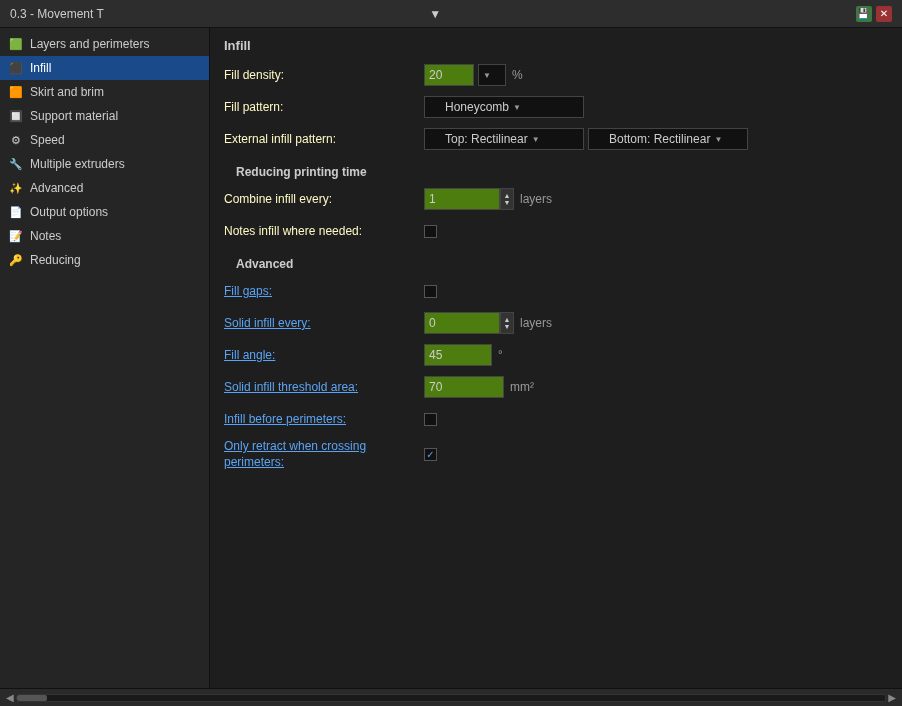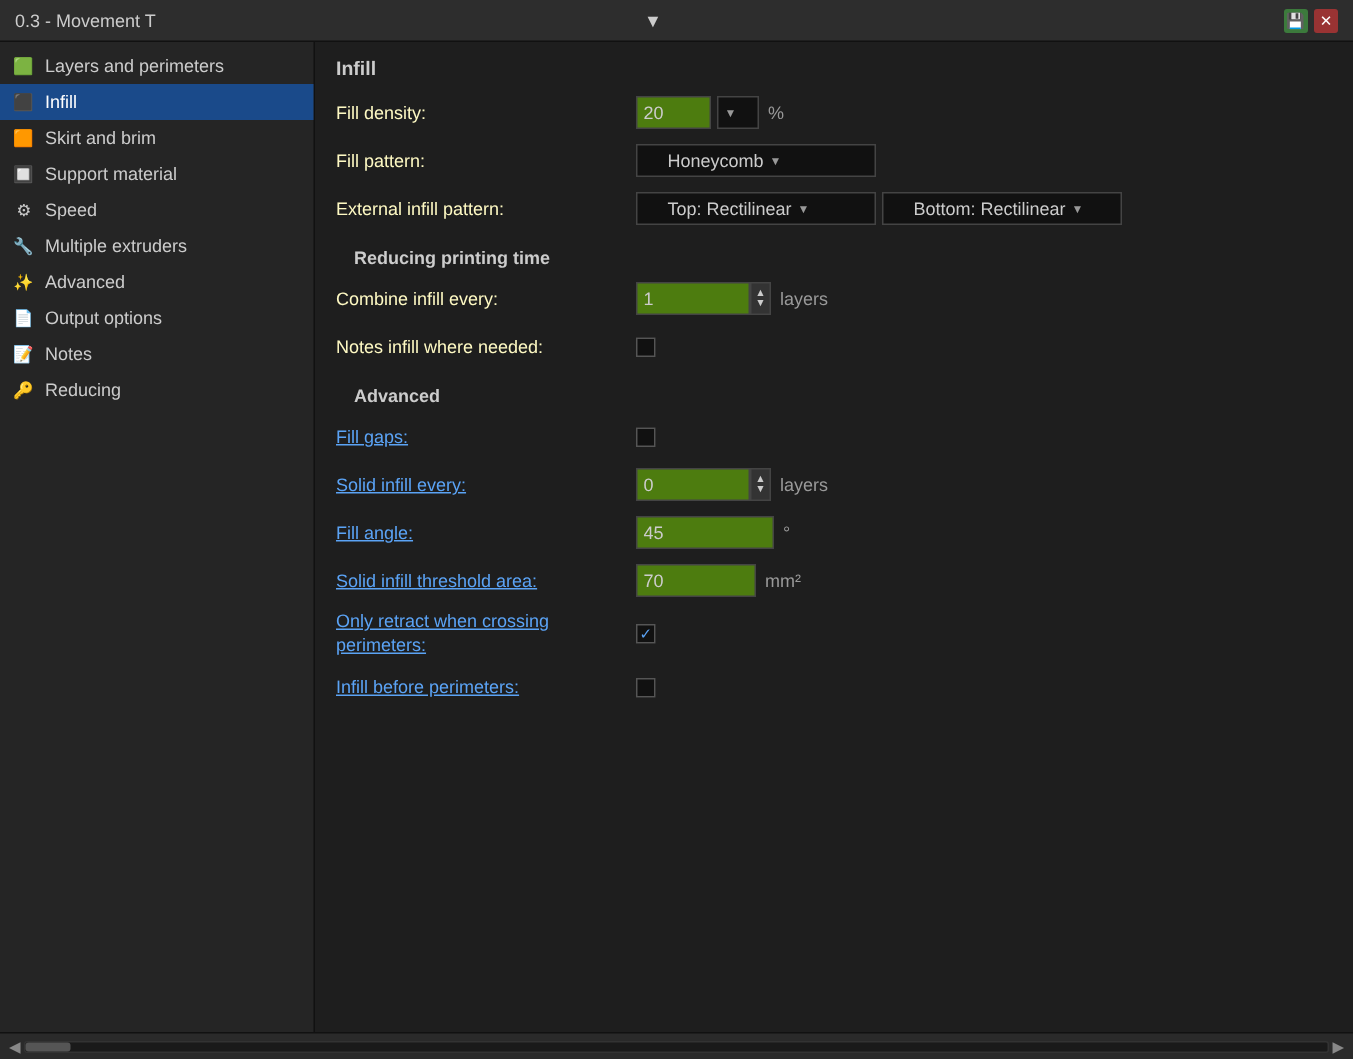--- a/index.html
+++ b/index.html
@@ -371,44 +371,44 @@
             <span style="font-size:7px;">▼</span>
           </div>
         </div>
         <span class="unit-label">layers</span>
       </div>
     </div>
 
     <div class="form-row">
       <div class="form-label blue">Fill angle:</div>
       <div class="form-control">
-        <input type="text" value="45" style="width: 92px;">
+        <input type="text" value="45" style="width: 68px;">
         <span class="unit-label">°</span>
       </div>
     </div>
 
     <div class="form-row">
       <div class="form-label blue">Solid infill threshold area:</div>
       <div class="form-control">
         <input type="text" value="70" style="width: 80px;">
         <span class="unit-label">mm²</span>
       </div>
     </div>
 
     <div class="form-row">
+      <div class="form-label blue">Infill before perimeters:</div>
+      <div class="form-control">
+        <div class="checkbox-custom"></div>
+      </div>
+    </div>
+
+    <div class="form-row">
       <div class="form-label blue" style="width:200px; line-height:1.3;">Only retract when crossing perimeters:</div>
       <div class="form-control">
         <div class="checkbox-custom checked"></div>
-      </div>
-    </div>
-
-    <div class="form-row">
-      <div class="form-label blue">Infill before perimeters:</div>
-      <div class="form-control">
-        <div class="checkbox-custom"></div>
       </div>
     </div>
 
   </div>
 </div>
 
 <div class="bottom-scrollbar">
   <span class="scroll-arrow">◀</span>
   <div class="scrollbar-track">
     <div class="scrollbar-thumb"></div>

